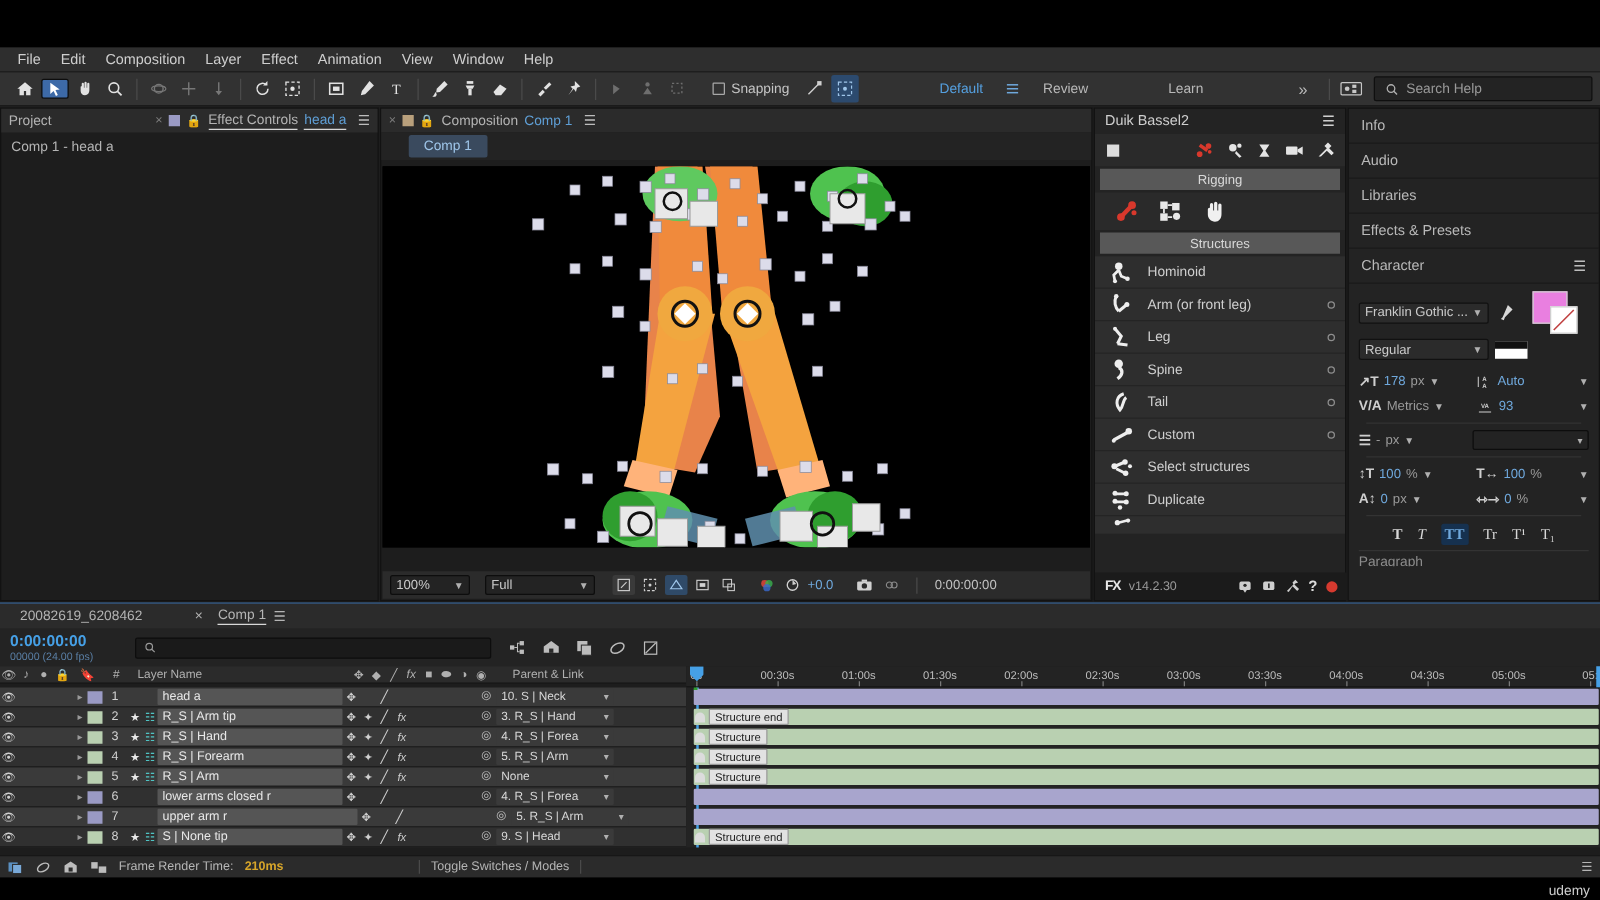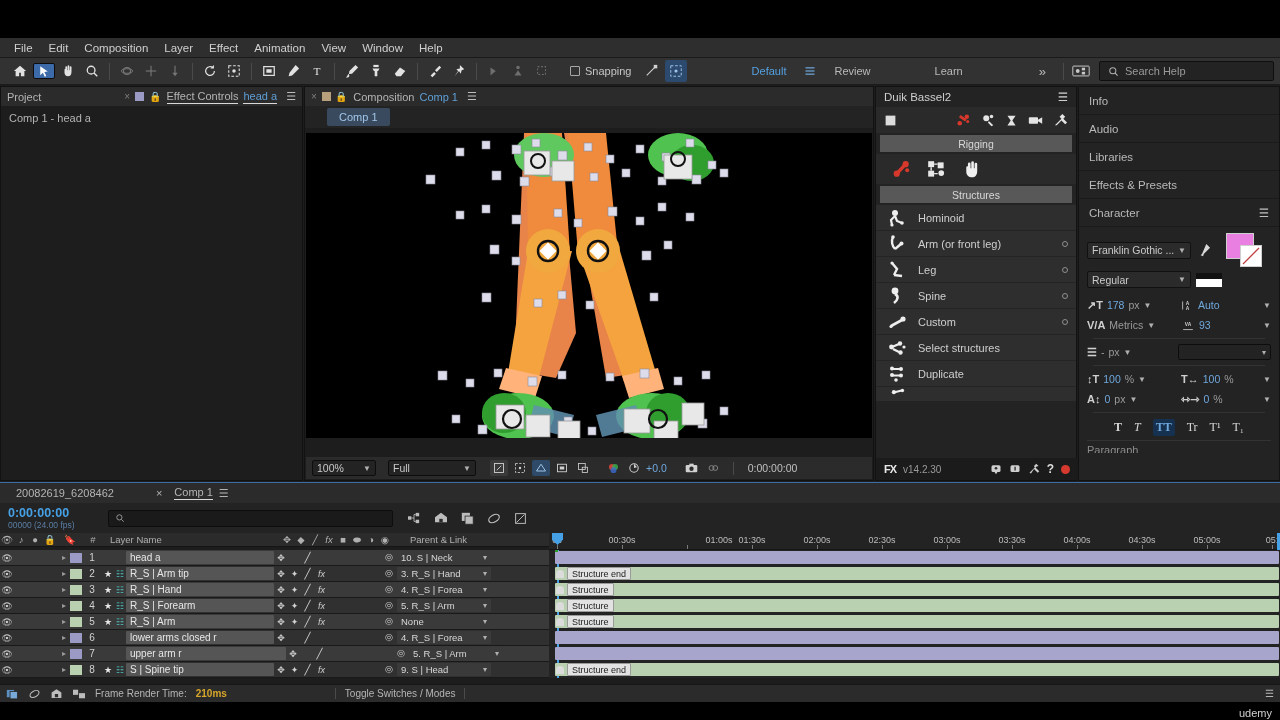--- a/index.html
+++ b/index.html
@@ -687,20 +687,29 @@
             <circle cx="7" cy="4" r="3.4" fill="#eee"></circle>
             <path d="M7 7 C11 9 10 13 6 16" stroke="#eee" stroke-width="2.6" fill="none"></path>
           </svg>
       </span>
       <span>Spine</span>
       <span class="dot"></span>
     </div>
     <div class="duik-item">
       <span>
         <svg width="20" height="18" viewBox="0 0 20 18">
+            <path d="M11 2 C5 4 4 10 8 15 C11 12 10 7 13 5" stroke="#eee" stroke-width="2.4" fill="none"></path>
+          </svg>
+      </span>
+      <span>Tail</span>
+      <span class="dot"></span>
+    </div>
+    <div class="duik-item">
+      <span>
+        <svg width="20" height="18" viewBox="0 0 20 18">
             <path d="M3 13 L14 7" stroke="#eee" stroke-width="2.6"></path>
             <circle cx="15" cy="6" r="2.6" fill="#eee"></circle>
             <circle cx="3" cy="13.5" r="1.6" fill="#eee"></circle>
           </svg>
       </span>
       <span>Custom</span>
       <span class="dot"></span>
     </div>
     <div class="duik-item">
       <span>
@@ -988,21 +997,21 @@
           <span style="width:12px"></span>
           <span style="padding-left:6px">Parent &amp; Link</span>
         </div>
       </div>
       <div style="width:731px;position:relative;">
         <div class="ruler" id="ruler">
             <div class="ticklbl" style="left: 8px;">0s</div>
             <div class="tickmark" style="left: 8px;"></div>
             <div class="ticklbl" style="left: 73px;">00:30s</div>
             <div class="tickmark" style="left: 73px;"></div>
-            <div class="ticklbl" style="left: 138px; margin-left: 32px;">01:00s</div>
+            <div class="ticklbl" style="left: 138px;">01:00s</div>
             <div class="tickmark" style="left: 138px;"></div>
             <div class="ticklbl" style="left: 203px;">01:30s</div>
             <div class="tickmark" style="left: 203px;"></div>
             <div class="ticklbl" style="left: 268px;">02:00s</div>
             <div class="tickmark" style="left: 268px;"></div>
             <div class="ticklbl" style="left: 333px;">02:30s</div>
             <div class="tickmark" style="left: 333px;"></div>
             <div class="ticklbl" style="left: 398px;">03:00s</div>
             <div class="tickmark" style="left: 398px;"></div>
             <div class="ticklbl" style="left: 463px;">03:30s</div>
@@ -1201,21 +1210,21 @@
           <div class="layer-row lr-dark">
             <span style="width:14px;text-align:center;color:#cfcfcf;font-size:9px">👁</span>
             <span style="width:14px"></span>
             <span style="width:14px"></span>
             <span style="width:16px"></span>
             <span style="width:12px;text-align:center;color:#9a9a9a;font-size:8px">▸</span>
             <span style="width:12px;height:10px;background:#b9d0b1;display:inline-block"></span>
             <span style="width:20px;text-align:center;color:#d2d2d2">8</span>
             <span style="width:12px;text-align:center;color:#e8e8e8;font-size:9px">★</span>
             <span style="width:12px;text-align:center;color:#4fc3c3;font-size:9px">☷</span>
-            <span class="lname" style="width:148px">S | Spine tip</span>
+            <span class="lname" style="width:148px">S | None tip</span>
             <span style="width:14px;text-align:center;color:#cfcfcf;font-size:9px">✥</span>
             <span style="width:13px;text-align:center;color:#cfcfcf;font-size:9px">✦</span>
             <span style="width:13px;text-align:center;color:#cfcfcf;font-size:10px">╱</span>
             <span style="width:15px;text-align:center;color:#cfcfcf;font-style:italic;font-size:9px">fx</span>
             <span style="width:13px"></span>
             <span style="width:13px"></span>
             <span style="width:13px"></span>
             <span style="width:13px"></span>
             <span style="width:16px;text-align:center;color:#b8b8b8;font-size:10px">⦾</span>
             <span class="parentsel">

